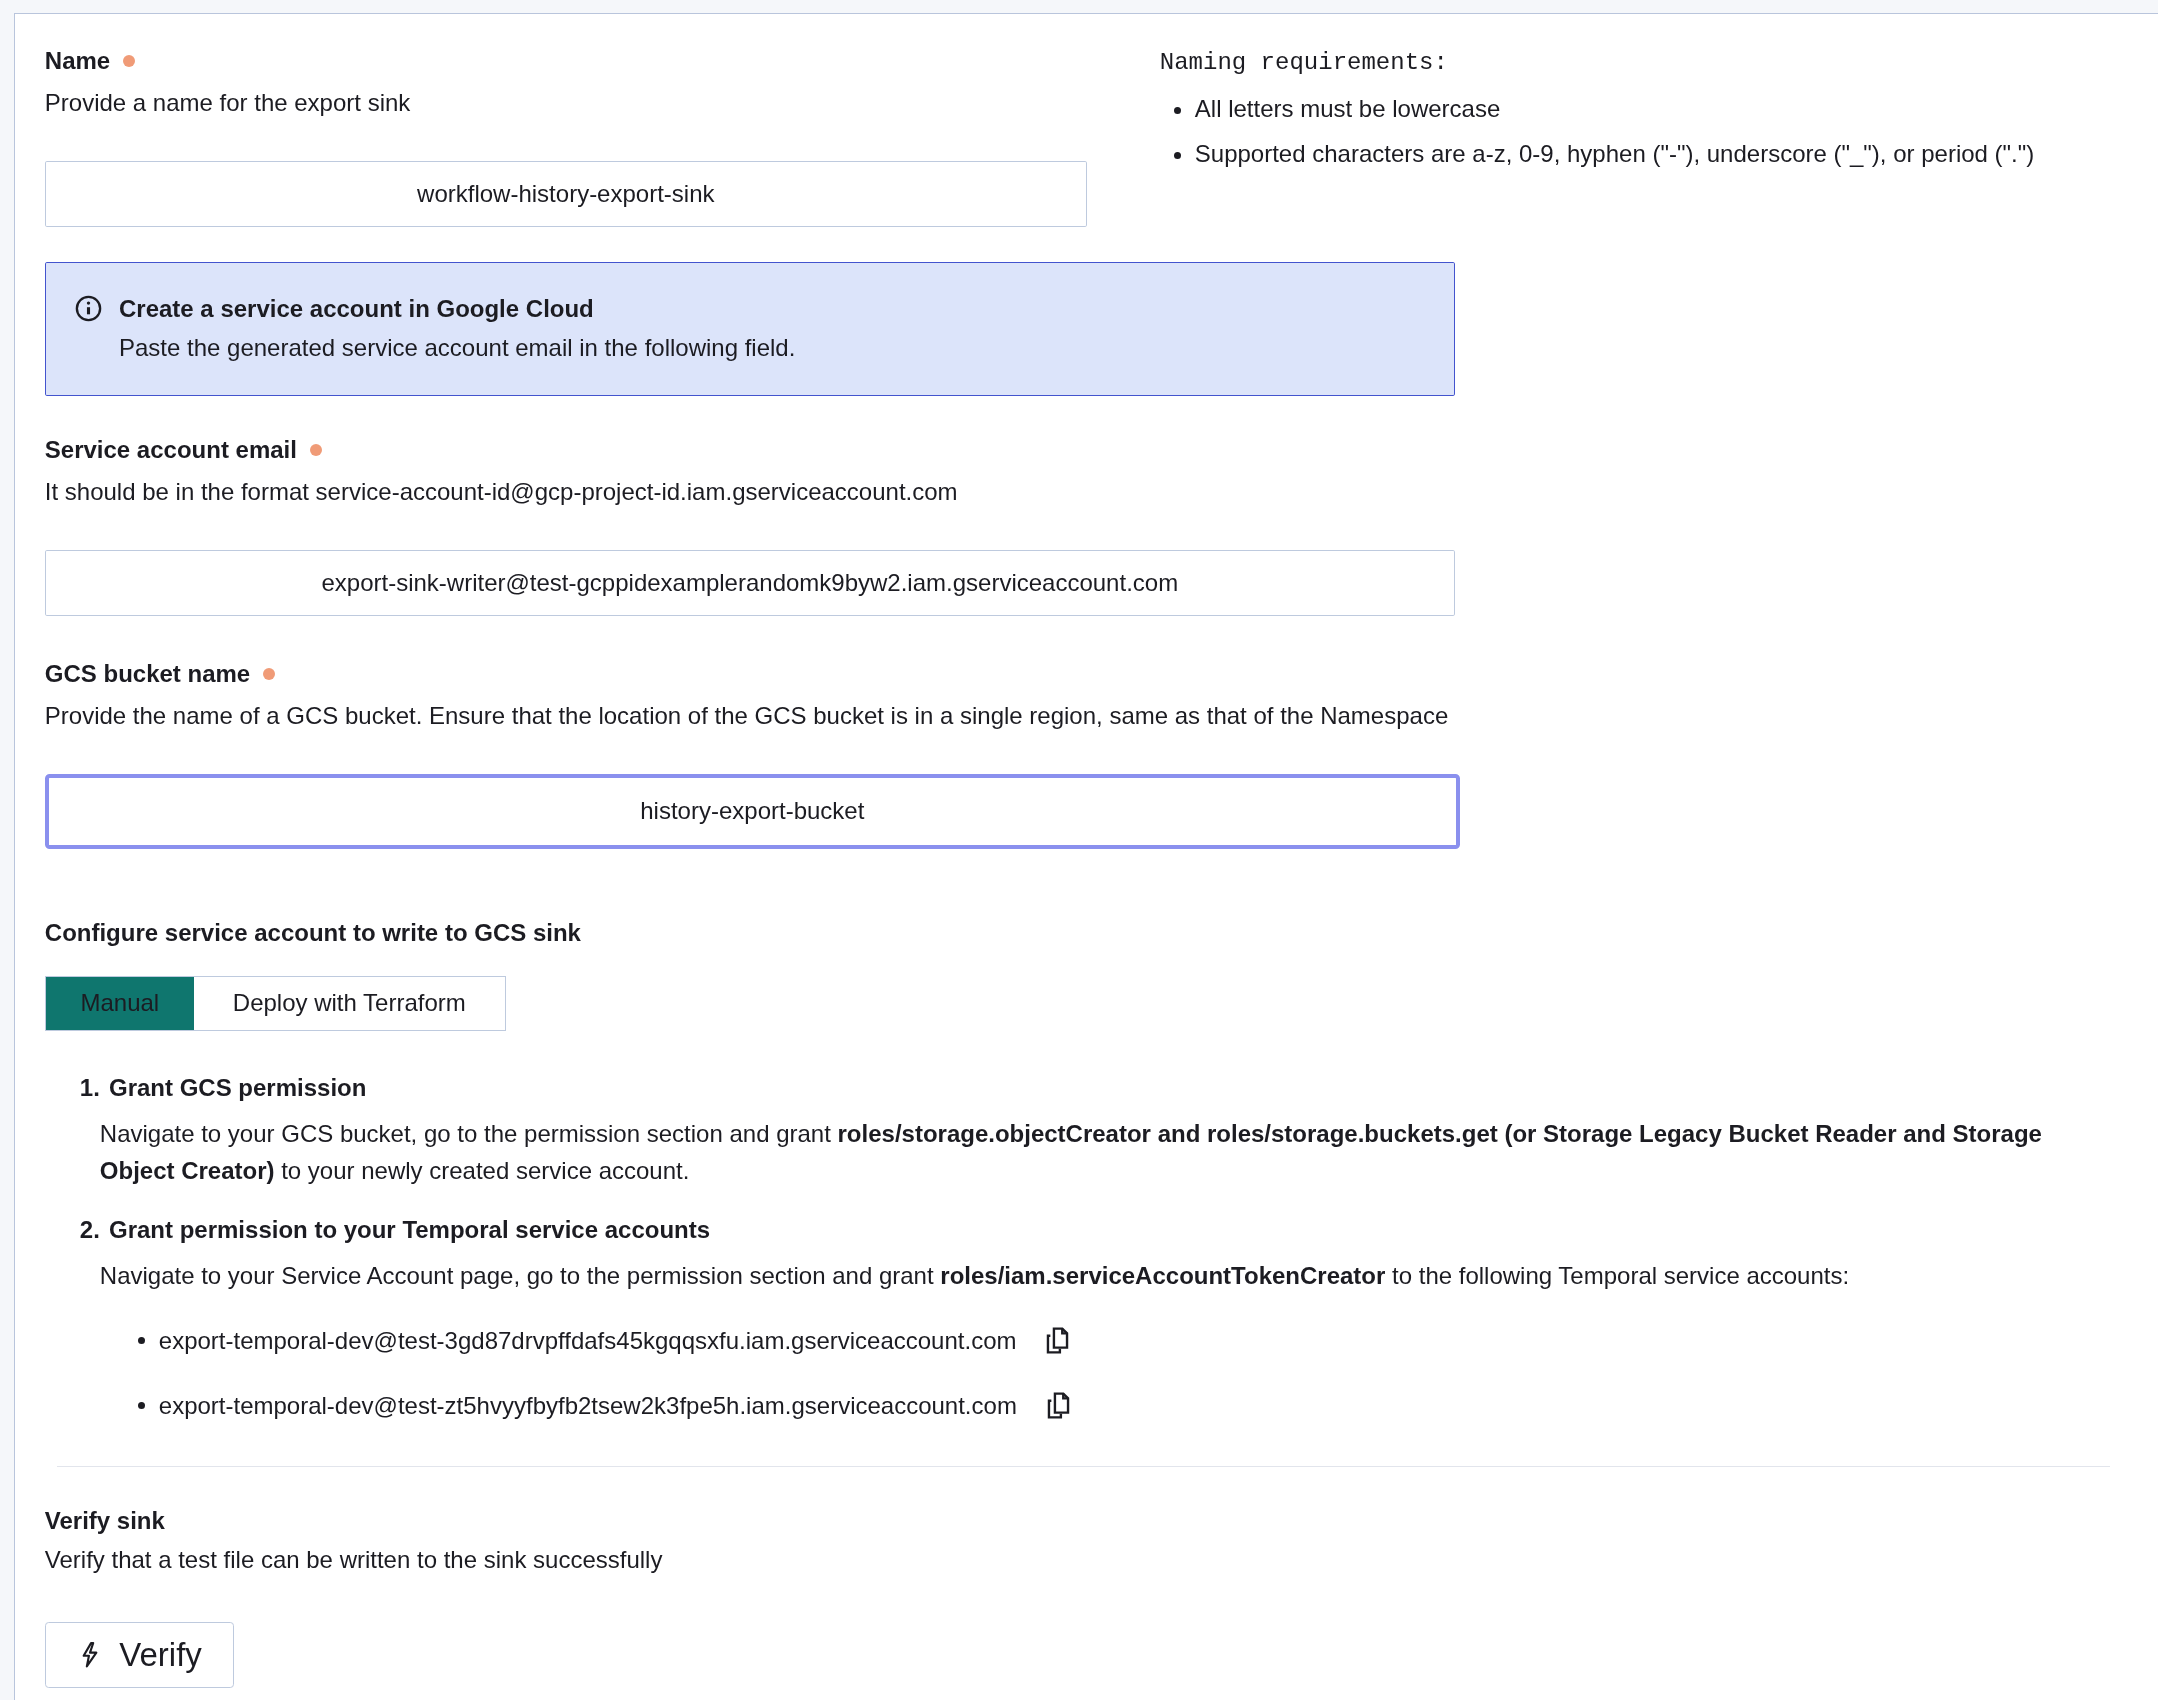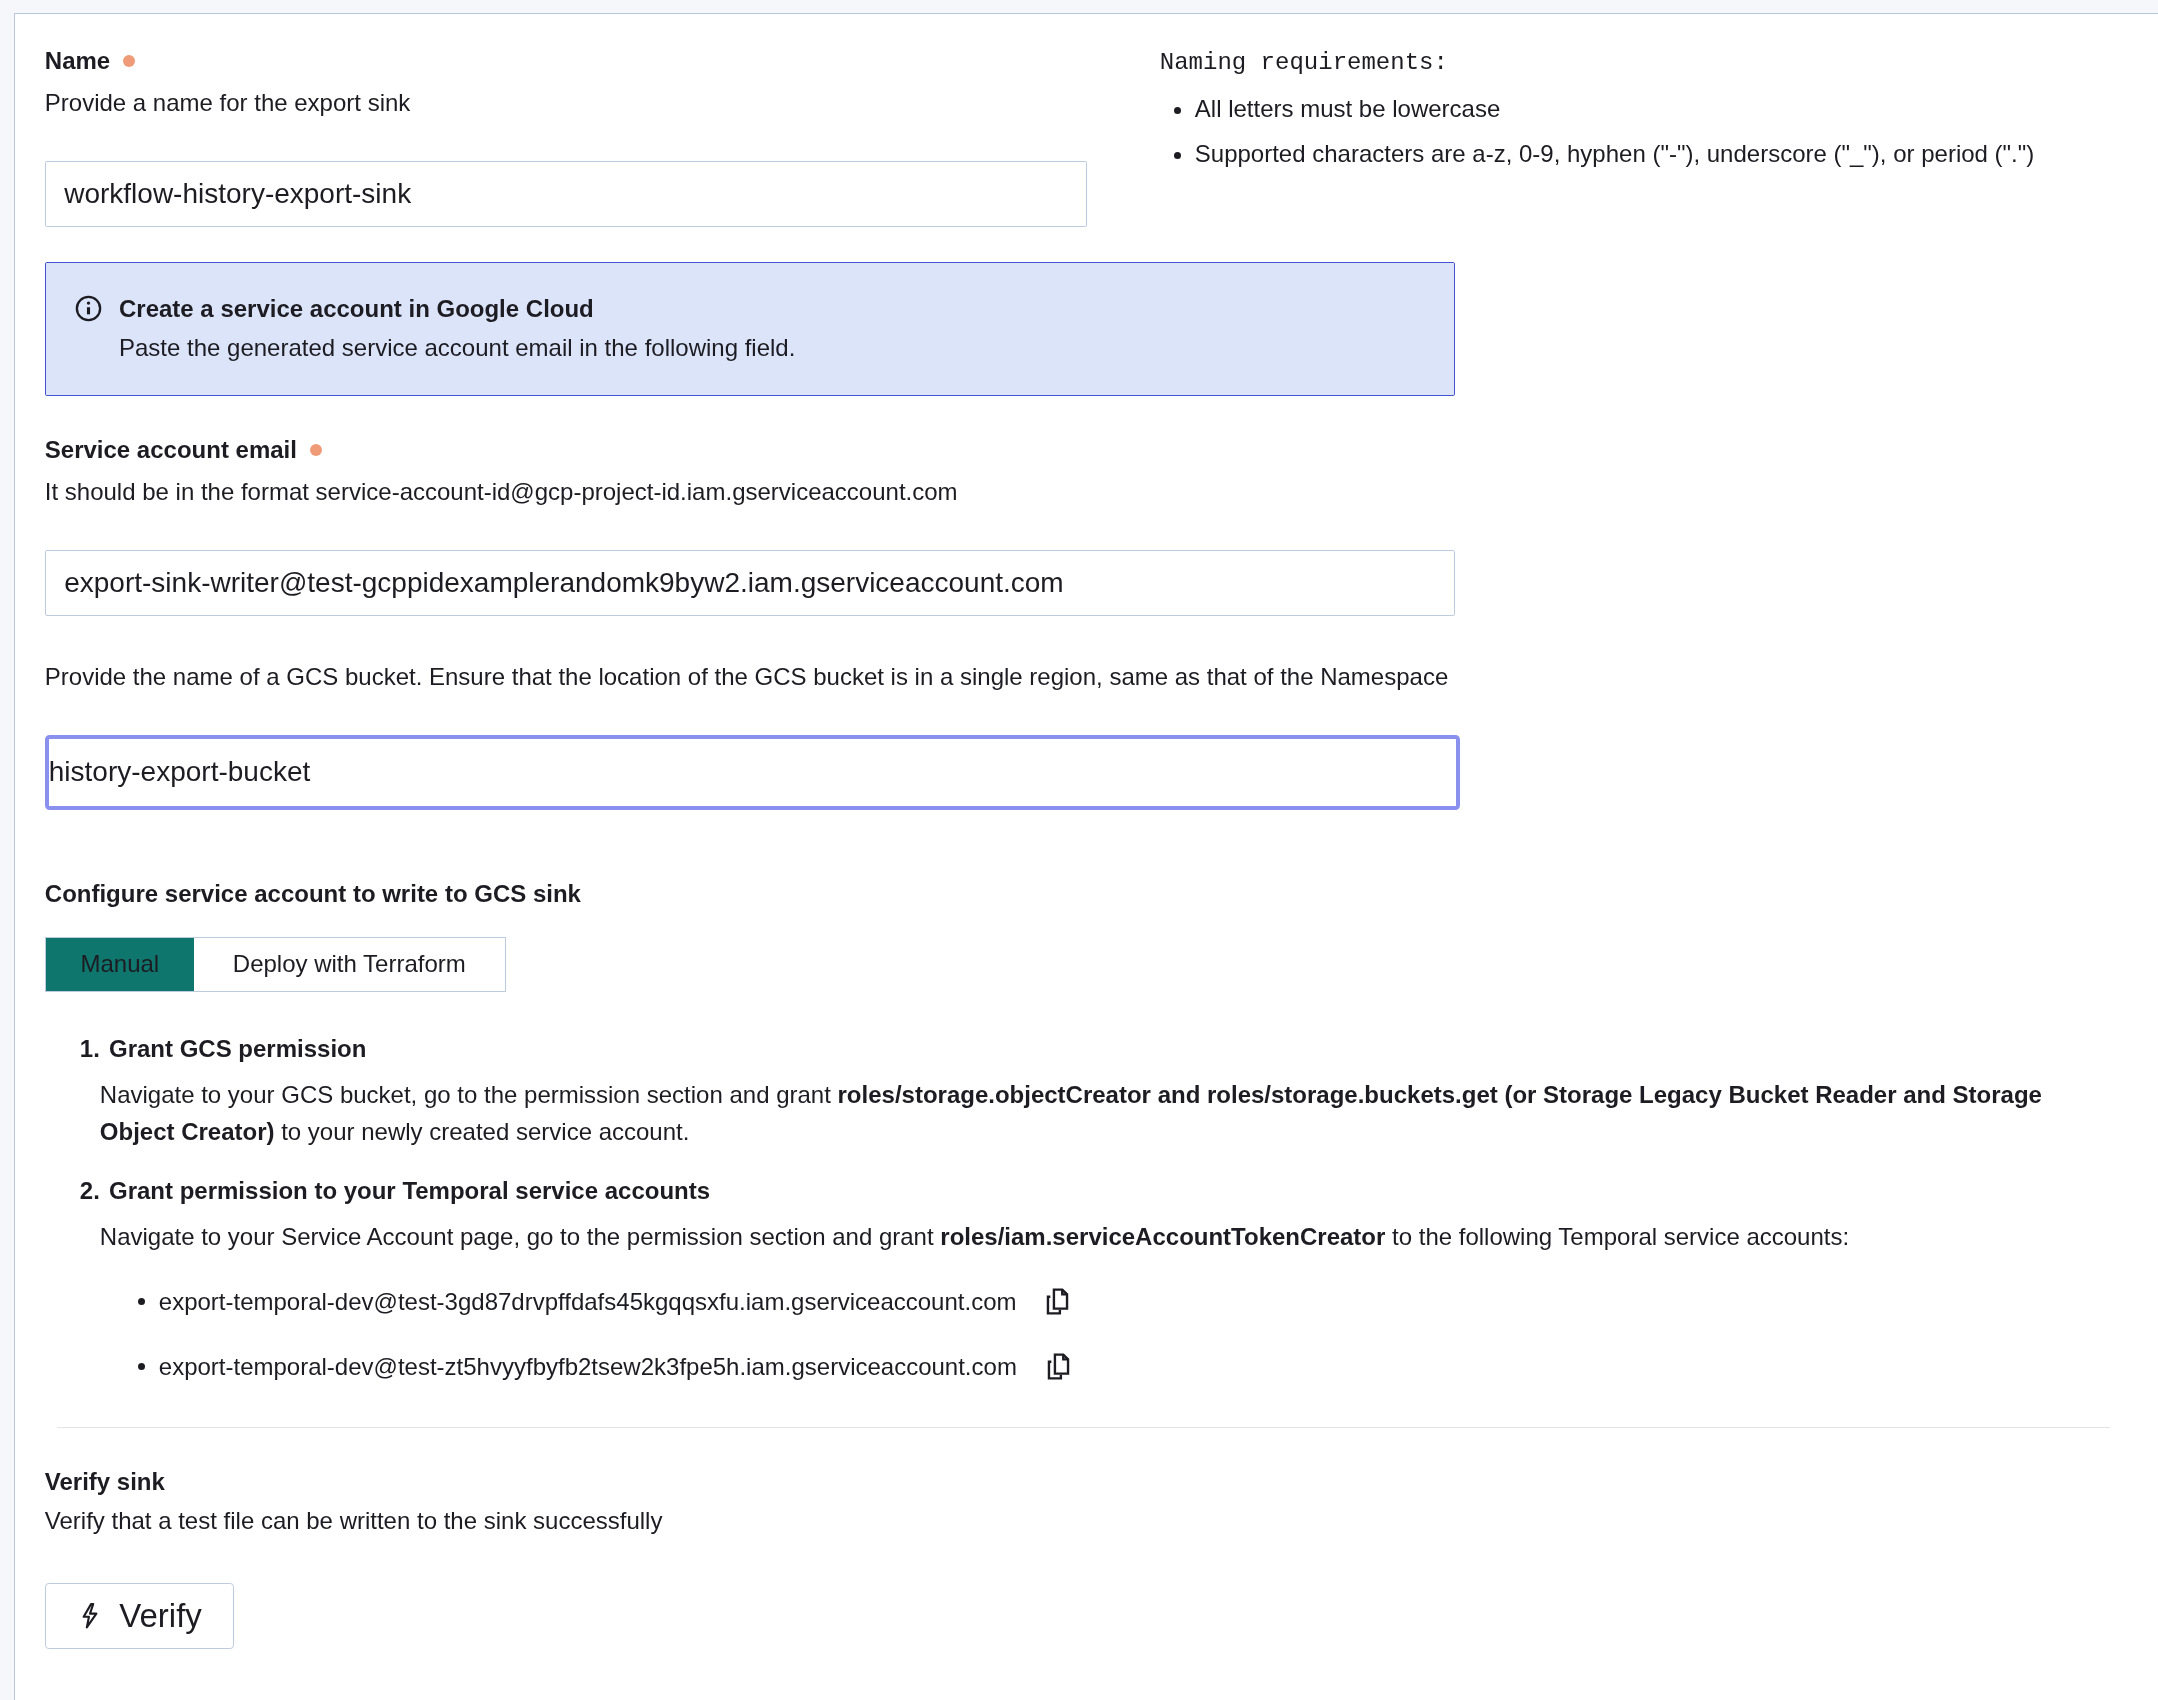--- a/index.html
+++ b/index.html
@@ -58,24 +58,25 @@
   .text-input {
     display: block;
     margin-top: 42px;
     width: 1042px;
     height: 66px;
     box-sizing: border-box;
     border: 1.8px solid #becade;
     border-radius: 1.8px;
     background: #ffffff;
     font-family: "Liberation Sans", sans-serif;
-    font-size: 28px;
+    font-size: 24px;
     color: #1c1c22;
     padding: 0 18.4px;
     outline: none;
+    text-align: center;
   }
   .text-input.wide { width: 1410px; }
   .text-input.focused {
     width: 1415px;
     height: 75px;
     border: 4.6px solid #8a90ee;
     border-radius: 4.6px;
     padding: 0 0;
   }
 
@@ -229,20 +230,24 @@
     <div class="gap-md">
       <div class="label-row">
         <span class="field-label">Service account email</span>
         <span class="required-dot"></span>
       </div>
       <div class="field-desc">It should be in the format service-account-id@gcp-project-id.iam.gserviceaccount.com</div>
       <input type="text" class="text-input wide" value="export-sink-writer@test-gcppidexamplerandomk9byw2.iam.gserviceaccount.com" style="">
     </div>
 
     <div class="gap-lg">
+      <div class="label-row">
+        <span class="field-label">GCS bucket name</span>
+        <span class="required-dot"></span>
+      </div>
       <div class="field-desc">Provide the name of a GCS bucket. Ensure that the location of the GCS bucket is in a single region, same as that of the Namespace</div>
       <input type="text" class="text-input focused" value="history-export-bucket" style="">
     </div>
 
     <div class="section-title">Configure service account to write to GCS sink</div>
 
     <div class="tabs">
       <div class="tab tab-manual selected">Manual</div>
       <div class="tab tab-terraform">Deploy with Terraform</div>
     </div>

